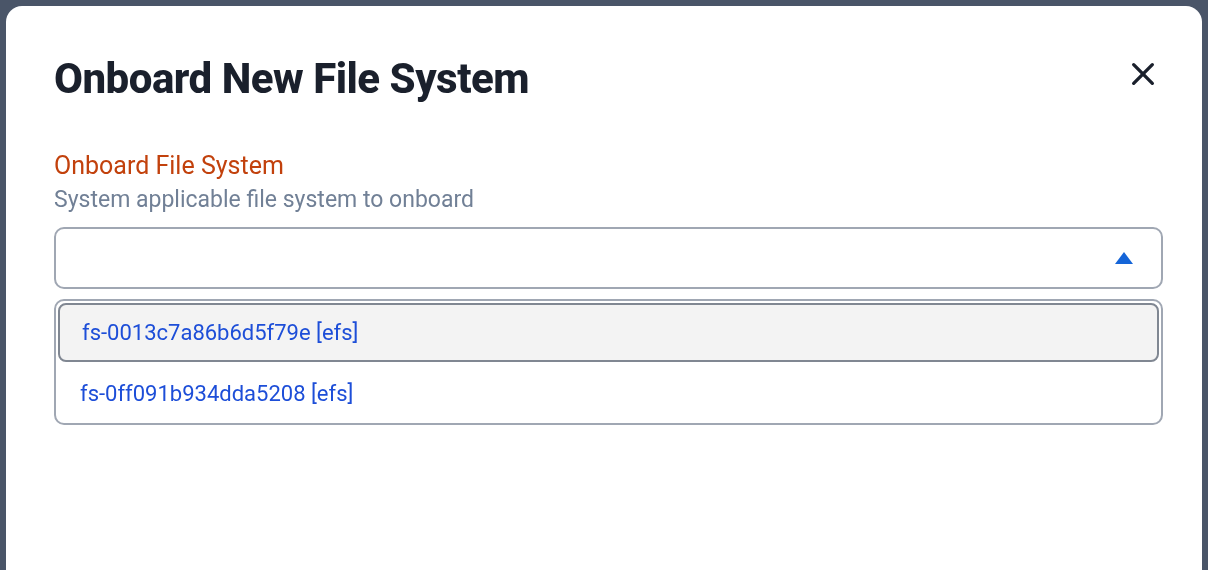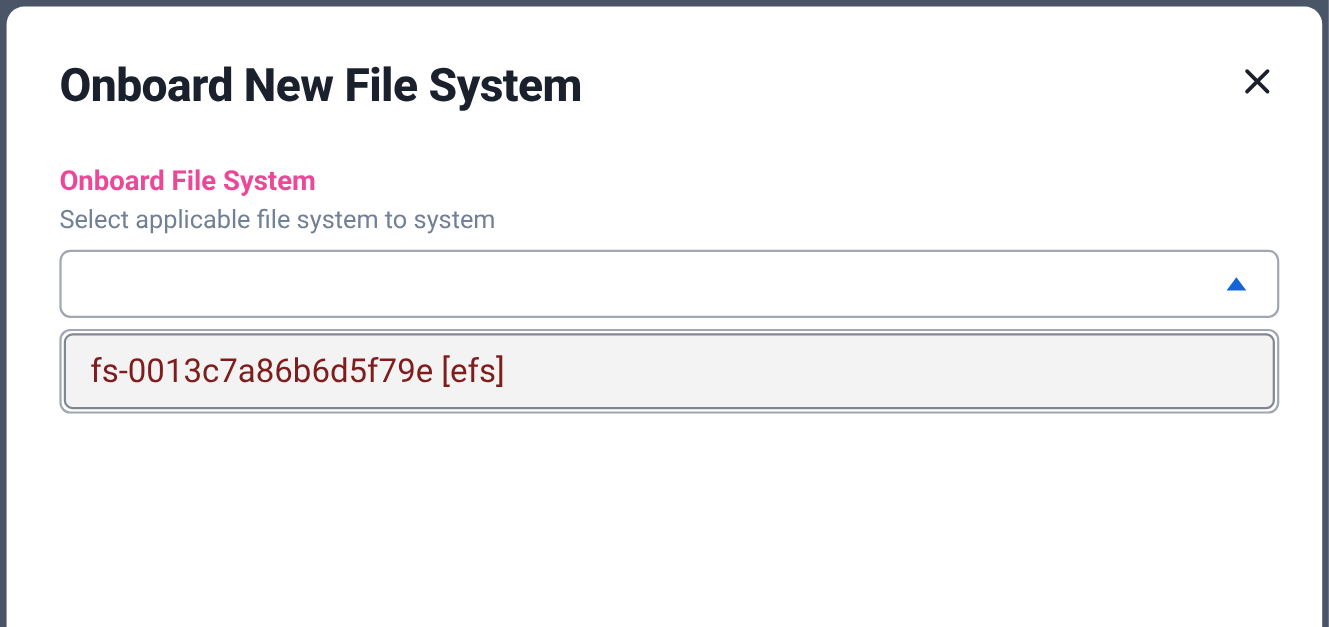--- a/index.html
+++ b/index.html
@@ -49,22 +49,22 @@
     }
     .close-btn svg {
       width: 32px;
       height: 32px;
     }
     .field-group {
       margin-bottom: 0;
     }
     .field-label {
       font-size: 25px;
-      font-weight: 700;
-      color: #ec4899;
+      font-weight: 400;
+      color: #c2410c;
       margin-bottom: 6px;
     }
     .field-description {
       font-size: 23px;
       color: #718096;
       margin-bottom: 14px;
     }
     .select-box {
       width: 100%;
       height: 62px;
@@ -86,22 +86,22 @@
     }
     .dropdown {
       margin-top: 10px;
       border: 2px solid #a0a7b3;
       border-radius: 10px;
       background: #ffffff;
       overflow: hidden;
     }
     .dropdown-option {
       padding: 17px 24px;
-      font-size: 30px;
-      color: #7f1d1d;
+      font-size: 22px;
+      color: #1d4ed8;
       border-bottom: 1px solid #e2e8f0;
       cursor: pointer;
     }
     .dropdown-option:last-child {
       border-bottom: none;
     }
     .dropdown-option.highlighted {
       background: #f3f3f3;
       border: 2px solid #808792;
       border-radius: 8px;
@@ -118,24 +118,25 @@
     <button class="close-btn">
       <svg viewBox="0 0 24 24" fill="none" stroke="currentColor" stroke-width="2.5" stroke-linecap="round">
         <line x1="5" y1="5" x2="19" y2="19"></line>
         <line x1="19" y1="5" x2="5" y2="19"></line>
       </svg>
     </button>
   </div>
 
   <div class="field-group">
     <div class="field-label">Onboard File System</div>
-    <div class="field-description">Select applicable file system to system</div>
+    <div class="field-description">System applicable file system to onboard</div>
 
     <div class="select-box">
       <span></span>
       <span class="caret-up"></span>
     </div>
 
     <div class="dropdown">
       <div class="dropdown-option highlighted">fs-0013c7a86b6d5f79e [efs]</div>
+      <div class="dropdown-option">fs-0ff091b934dda5208 [efs]</div>
     </div>
   </div>
 </div>
 
 </body></html>

